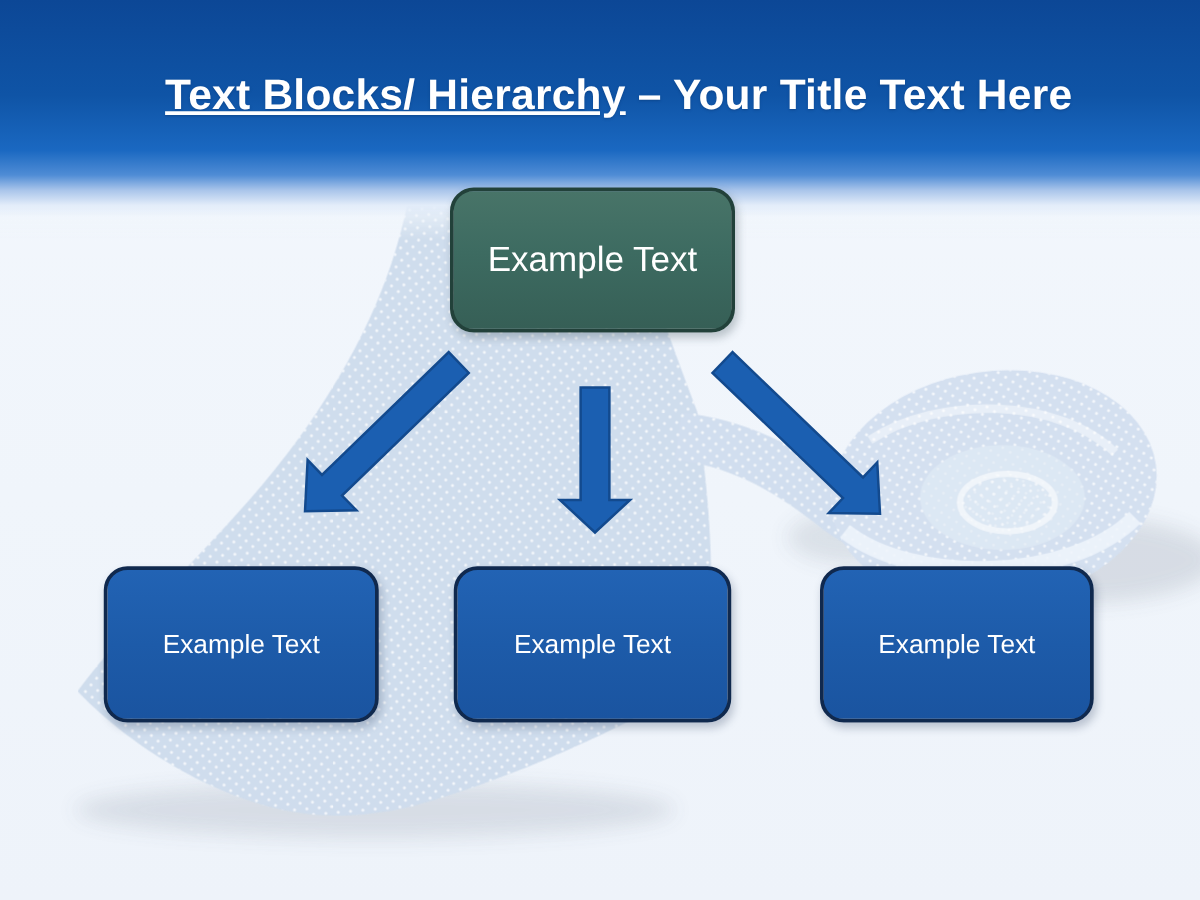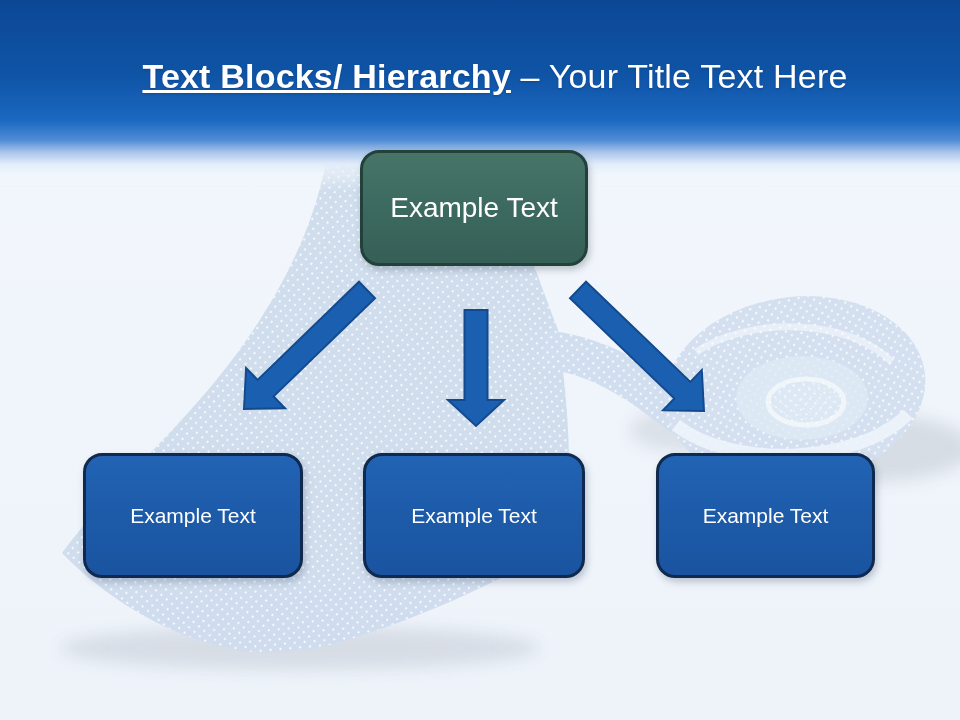--- a/index.html
+++ b/index.html
@@ -23,21 +23,21 @@
     pointer-events:none;
   }
   .title{
     position:absolute;top:56px;left:0;width:100%;z-index:3;
     text-align:center;padding-left:30px;box-sizing:border-box;
     color:#ffffff;font-size:34px;line-height:1.2;letter-spacing:0.2px;
     text-shadow:0 1px 2px rgba(10,40,90,0.35);
     white-space:nowrap;
   }
   .title .t-bold{font-weight:700;text-decoration:underline;}
-  .title .t-reg{font-weight:400;text-align:right;}
+  .title .t-reg{font-weight:700;text-align:right;}
   
   .tie{position:absolute;top:0;left:0;z-index:1;pointer-events:none;}
   
   .arrows{position:absolute;top:0;left:0;z-index:4;pointer-events:none;}
   
   .node{
     position:absolute;z-index:5;display:flex;align-items:center;justify-content:center;
     color:#ffffff;text-align:center;box-sizing:border-box;border-radius:19px;
   }
   .node-root{

